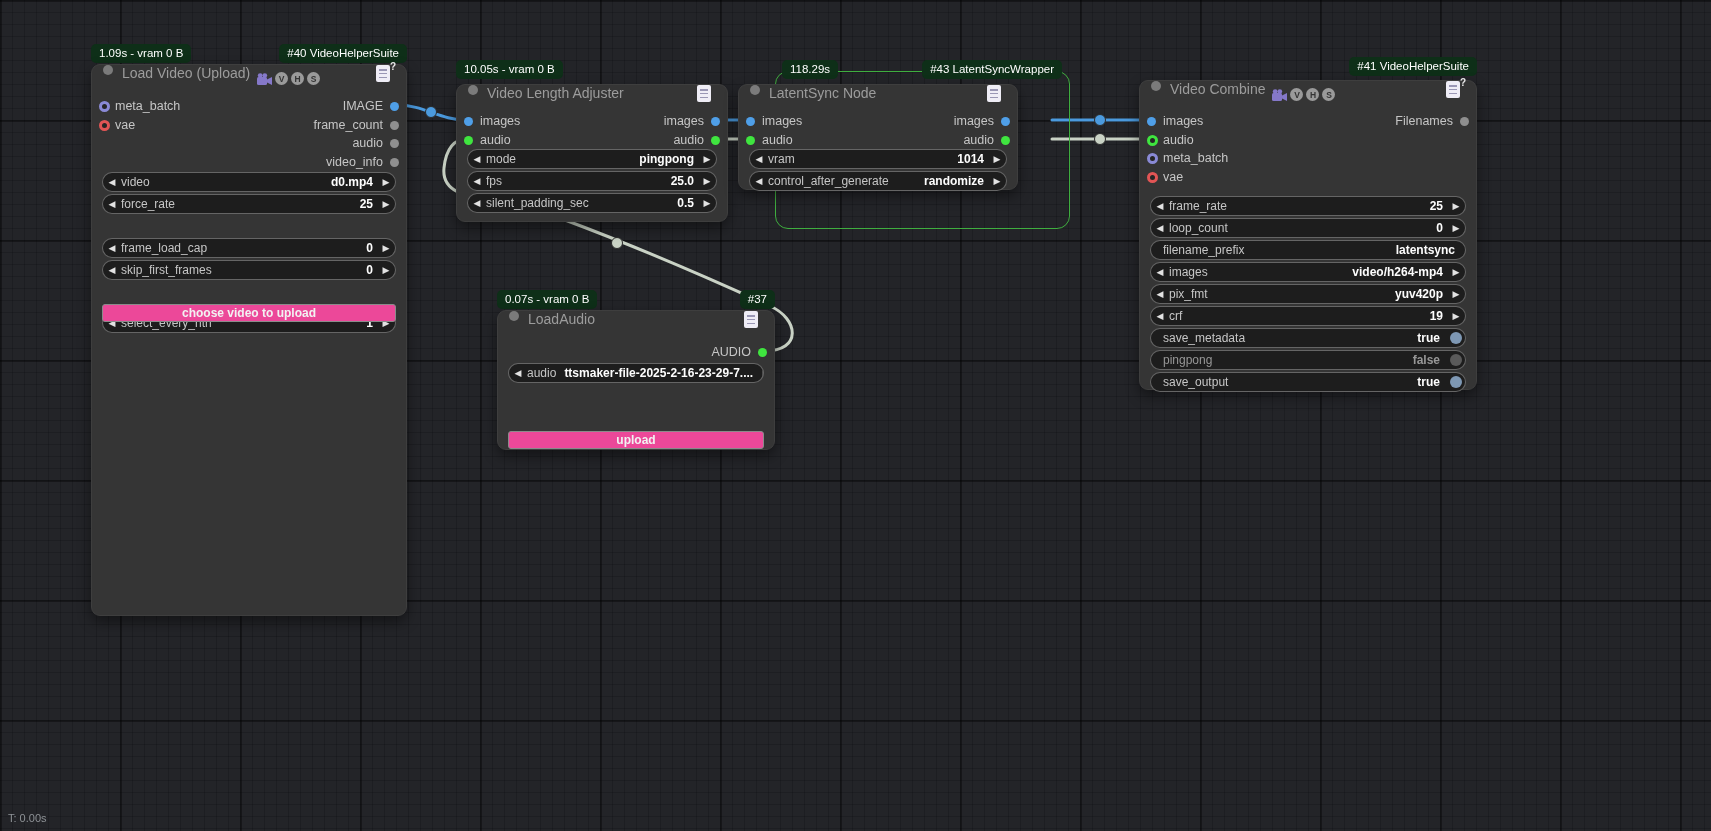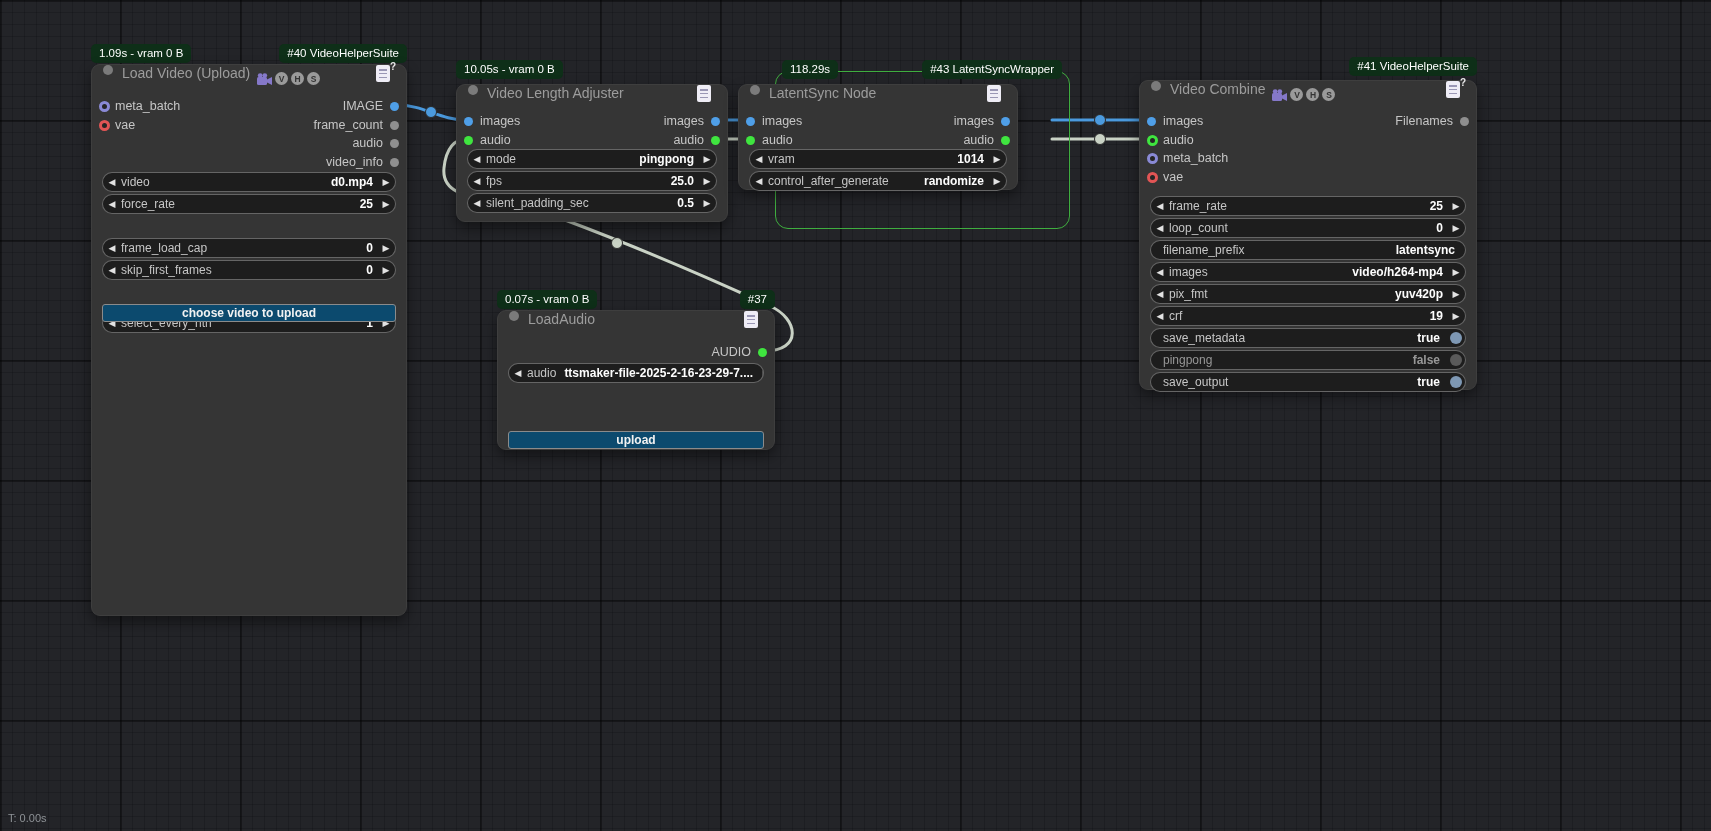--- a/index.html
+++ b/index.html
@@ -63,21 +63,21 @@
   .w-value { margin-left:auto; font-weight:bold; color:#fdfdfd; white-space:nowrap; padding-right:4px; }
   .w-value.inline { margin-left:8px; margin-right:auto; }
   .w-end-pad { padding-right:10px; }
   .w-knob { width:12px; height:12px; border-radius:50%; margin-right:3px; margin-left:6px; flex:0 0 auto; cursor:pointer; }
   .w-knob.on  { background:#7e98b4; }
   .w-knob.off { background:#5a5a5a; }
   .widget.t-off .w-label, .widget.t-off .w-value { color:#979797; }
 
   .node-btn {
     position:absolute; left:10px; right:10px; height:18px;
-    background:#0c4a6e; border:1px solid #8b8b8b; border-radius:3px;
+    background:#ec4899; border:1px solid #8b8b8b; border-radius:3px;
     color:#f2f2f2; font-weight:bold; font-size:12px; text-align:center; line-height:16px; cursor:pointer;
   }
 
   .badge {
     position:absolute; height:19px; line-height:19px; padding:0 8px;
     background:#0e2f18; color:#ffffff; font-size:11.5px; font-weight:normal;
     border-radius:5px; white-space:nowrap;
   }
   .run-outline {
     position:absolute; border:1.5px solid #3fae3f; border-radius:13px; pointer-events:none;

